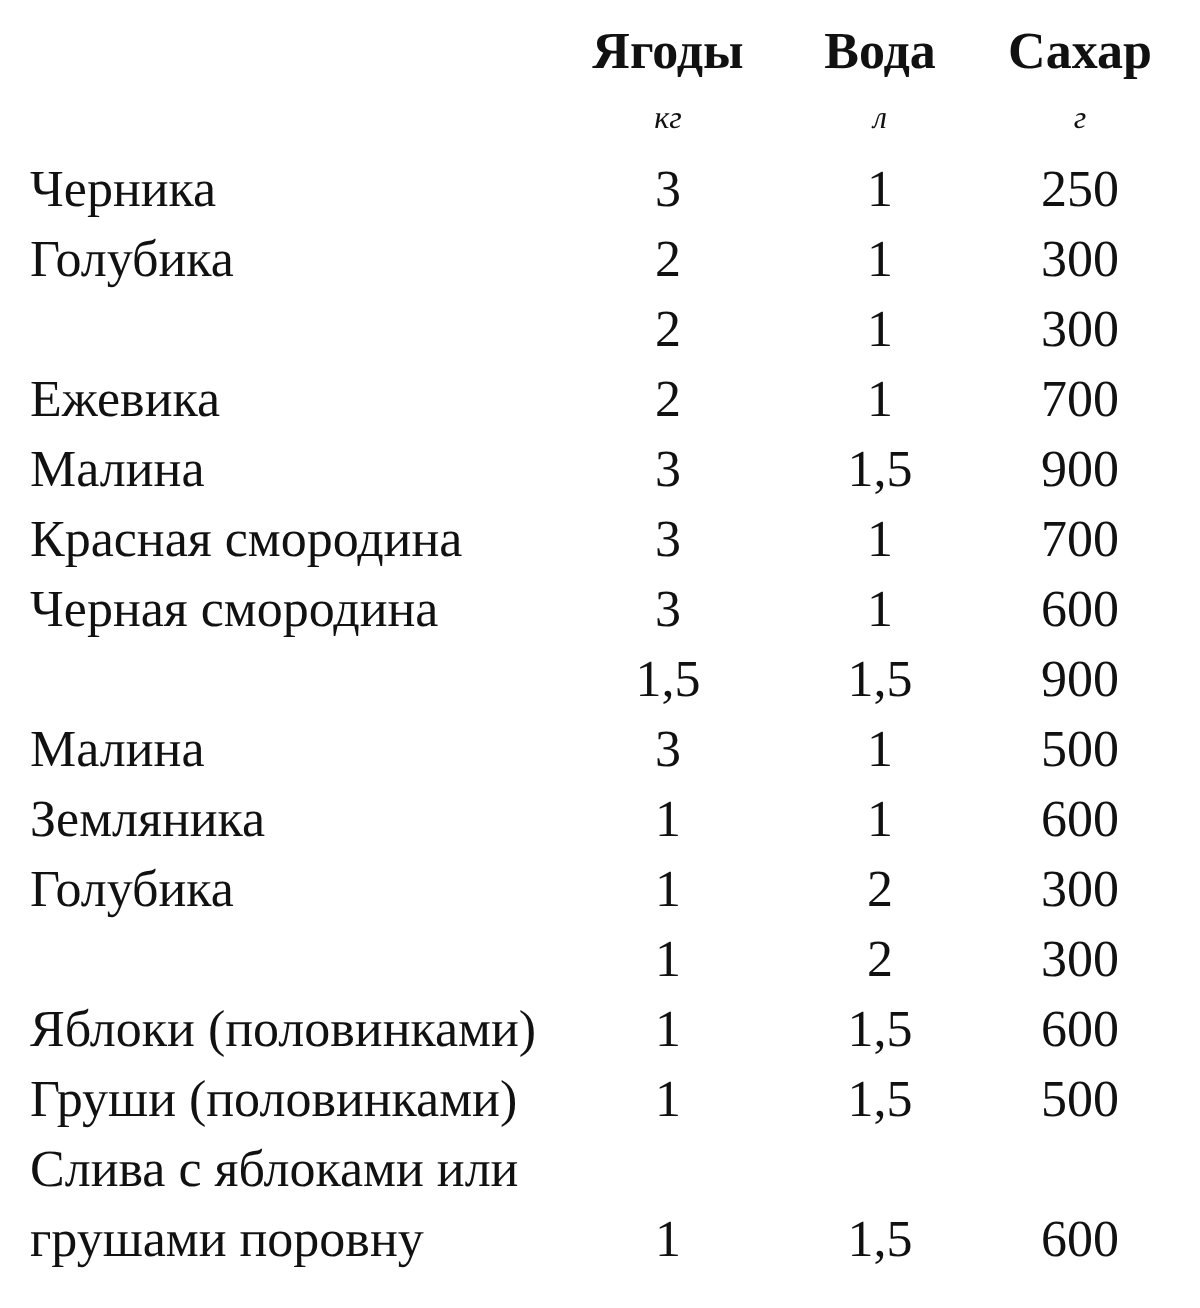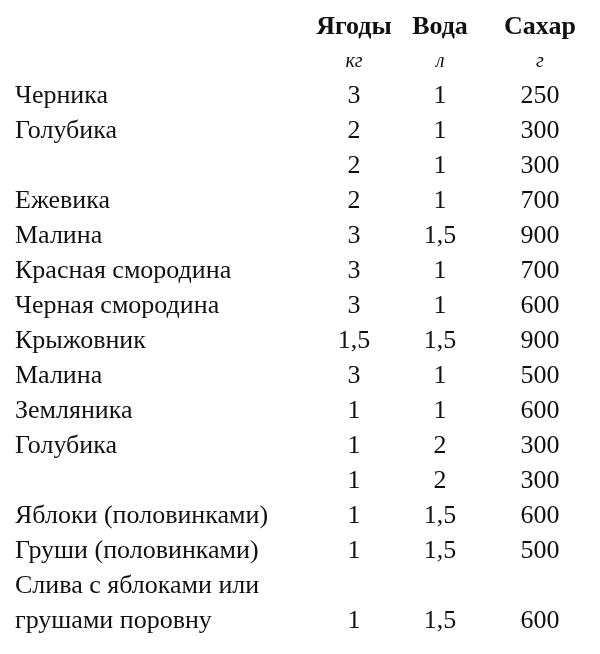--- a/index.html
+++ b/index.html
@@ -33,26 +33,26 @@
       position: absolute;
       font-weight: bold;
       font-size: 26px;
       line-height: 36px;
       text-align: center;
       width: 100px;
     }
     .col-u {
       position: absolute;
       font-style: italic;
-      font-size: 20px;
+      font-size: 16px;
       line-height: 32px;
       text-align: center;
       width: 100px;
     }
-    .c1 { left: 304px; }
+    .c1 { left: 284px; }
     .c2 { left: 390px; }
     .c3 { left: 490px; }
 
     .rows {
       position: absolute;
       top: 77px;
       left: 0;
       width: 600px;
     }
     .row {
@@ -138,21 +138,20 @@
     <span class="val c2">1</span>
     <span class="val c3">700</span>
   </div>
   <div class="row">
     <span class="name">Черная смородина</span>
     <span class="val c1">3</span>
     <span class="val c2">1</span>
     <span class="val c3">600</span>
   </div>
   <div class="row">
-    <span class="name">Крыжовник</span>
     <span class="val c1">1,5</span>
     <span class="val c2">1,5</span>
     <span class="val c3">900</span>
   </div>
   <div class="row">
     <span class="name">Малина</span>
     <span class="val c1">3</span>
     <span class="val c2">1</span>
     <span class="val c3">500</span>
   </div>

